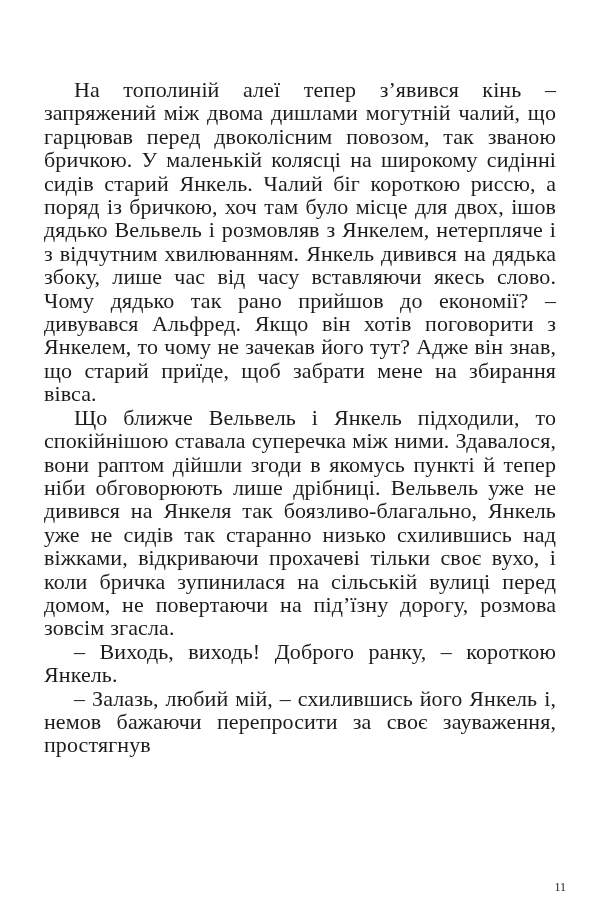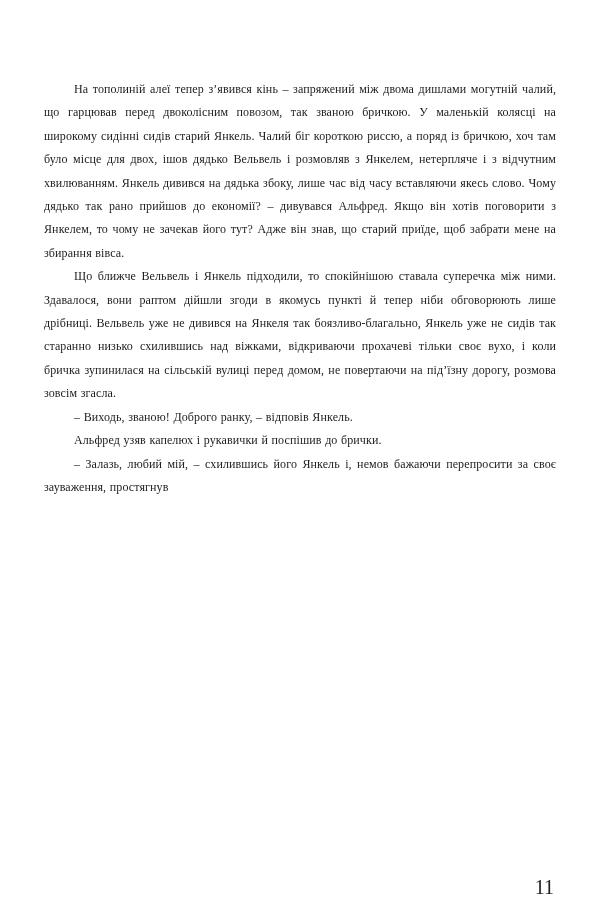--- a/index.html
+++ b/index.html
@@ -15,41 +15,40 @@
     background: #ffffff;
     box-sizing: border-box;
     padding: 78px 44px 0 44px;
     font-family: "Liberation Serif", "DejaVu Serif", serif;
     color: #1c1c1c;
     overflow: hidden;
   }
   .text-block p.para {
     margin: 0;
     padding: 0;
-    font-size: 12px;
+    font-size: 22px;
     line-height: 23.4px;
     text-align: justify;
     text-indent: 30px;
     letter-spacing: 0.1px;
     word-spacing: 0.5px;
   }
   .page-number {
     position: absolute;
-    right: 46px;
+    right: 34px;
     bottom: 27px;
-    font-size: 20px;
+    font-size: 12px;
     line-height: 18px;
     color: #1c1c1c;
   }
 </style>
 </head>
 <body>
 
 <div class="book-page">
   <div class="text-block">
     <p class="para">На тополиній алеї тепер з’явився кінь – запряжений між двома дишлами могутній чалий, що гарцював перед двоколісним повозом, так званою бричкою. У маленькій колясці на широкому сидінні сидів старий Янкель. Чалий біг короткою риссю, а поряд із бричкою, хоч там було місце для двох, ішов дядько Вельвель і розмовляв з Янкелем, нетерпляче і з відчутним хвилюванням. Янкель дивився на дядька збоку, лише час від часу вставляючи якесь слово. Чому дядько так рано прийшов до економії? – дивувався Альфред. Якщо він хотів поговорити з Янкелем, то чому не зачекав його тут? Адже він знав, що старий приїде, щоб забрати мене на збирання вівса.</p>
     <p class="para">Що ближче Вельвель і Янкель підходили, то спокійнішою ставала суперечка між ними. Здавалося, вони раптом дійшли згоди в якомусь пункті й тепер ніби обговорюють лише дрібниці. Вельвель уже не дивився на Янкеля так боязливо-благально, Янкель уже не сидів так старанно низько схилившись над віжками, відкриваючи прохачеві тільки своє вухо, і коли бричка зупинилася на сільській вулиці перед домом, не повертаючи на під’їзну дорогу, розмова зовсім згасла.</p>
-    <p class="para">– Виходь, званою! Доброго ранку, – відповів Янкель.</p>
-    <p class="para">Альфред узяв капелюх і рукавички й поспішив до брички.</p>
+    <p class="para">– Виходь, виходь! Доброго ранку, – короткою Янкель.</p>
     <p class="para">– Залазь, любий мій, – схилившись його Янкель і, немов бажаючи перепросити за своє зауваження, простягнув</p>
   </div>
   <div class="page-number">11</div>
 </div>
 
 </body></html>

